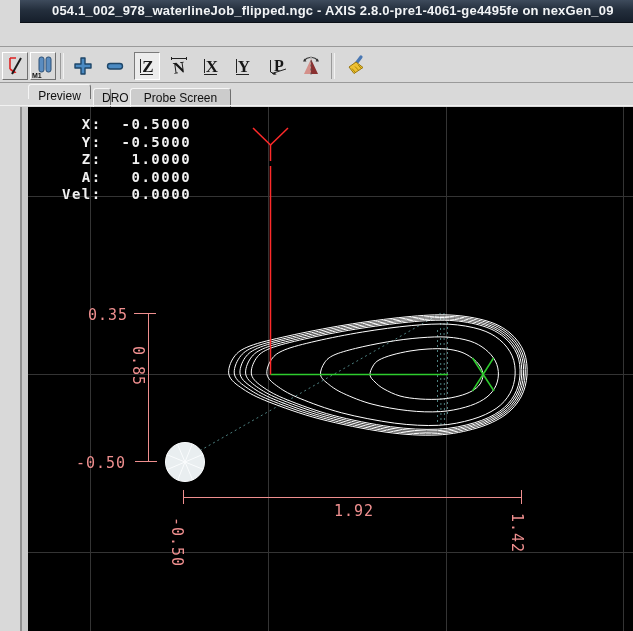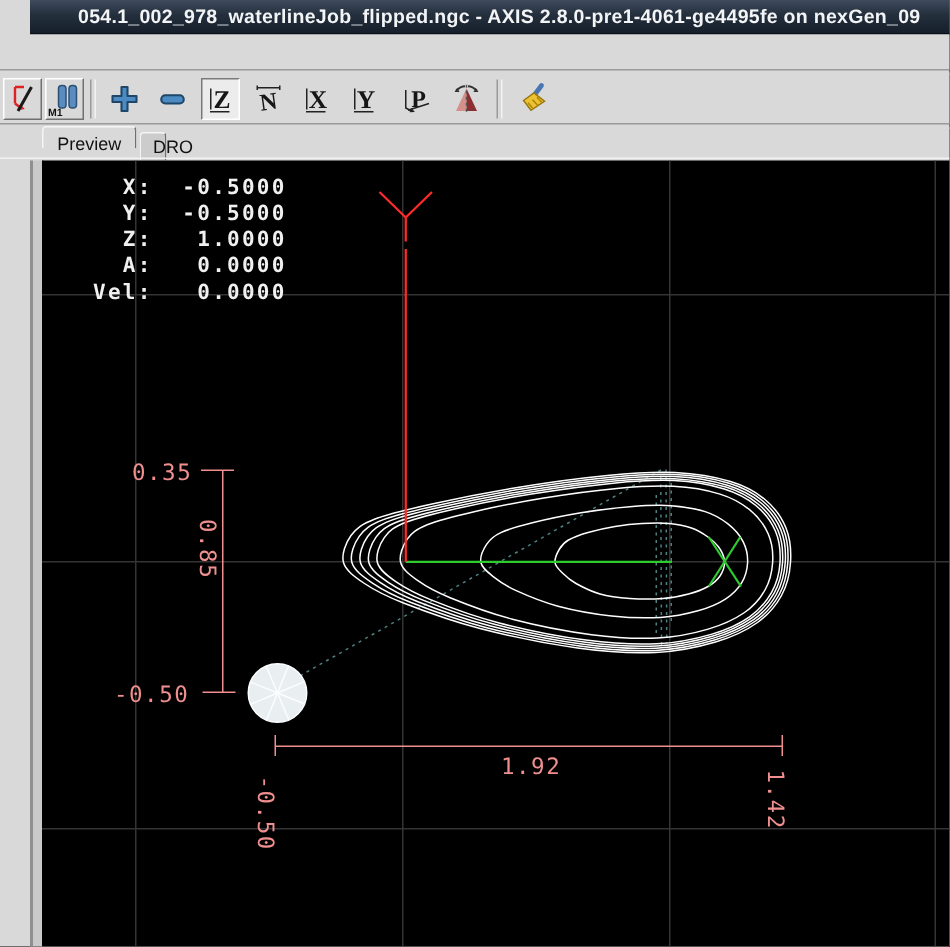--- a/index.html
+++ b/index.html
@@ -152,20 +152,21 @@
       <path d="M8,14.5 l3,3.5 M11,12.5 l3.4,3.6 M14,10.8 l3,3.4" stroke="#aa8800" stroke-width="1" fill="none"></path>
     </svg>
   </button>
 </div>
 
 <div class="groove" style="top:82px"></div>
 
 <div class="tabbar">
   <div class="tab selected" style="left:28px;width:63px">Preview</div>
   <div class="tab" style="left:93px;width:18px">DRO</div>
+  <div class="tab" style="left:130px;width:101px">Probe Screen</div>
 </div>
 <div class="frame-topline"></div>
 
 <div class="sash"></div>
 
 <div class="canvas">
   <svg id="preview-svg" width="605" height="524" viewBox="28 107 605 524">
       <g>
         <line x1="90.5" y1="107" x2="90.5" y2="631" stroke="#343434" stroke-width="1"></line>
         <line x1="268.5" y1="107" x2="268.5" y2="631" stroke="#343434" stroke-width="1"></line>

